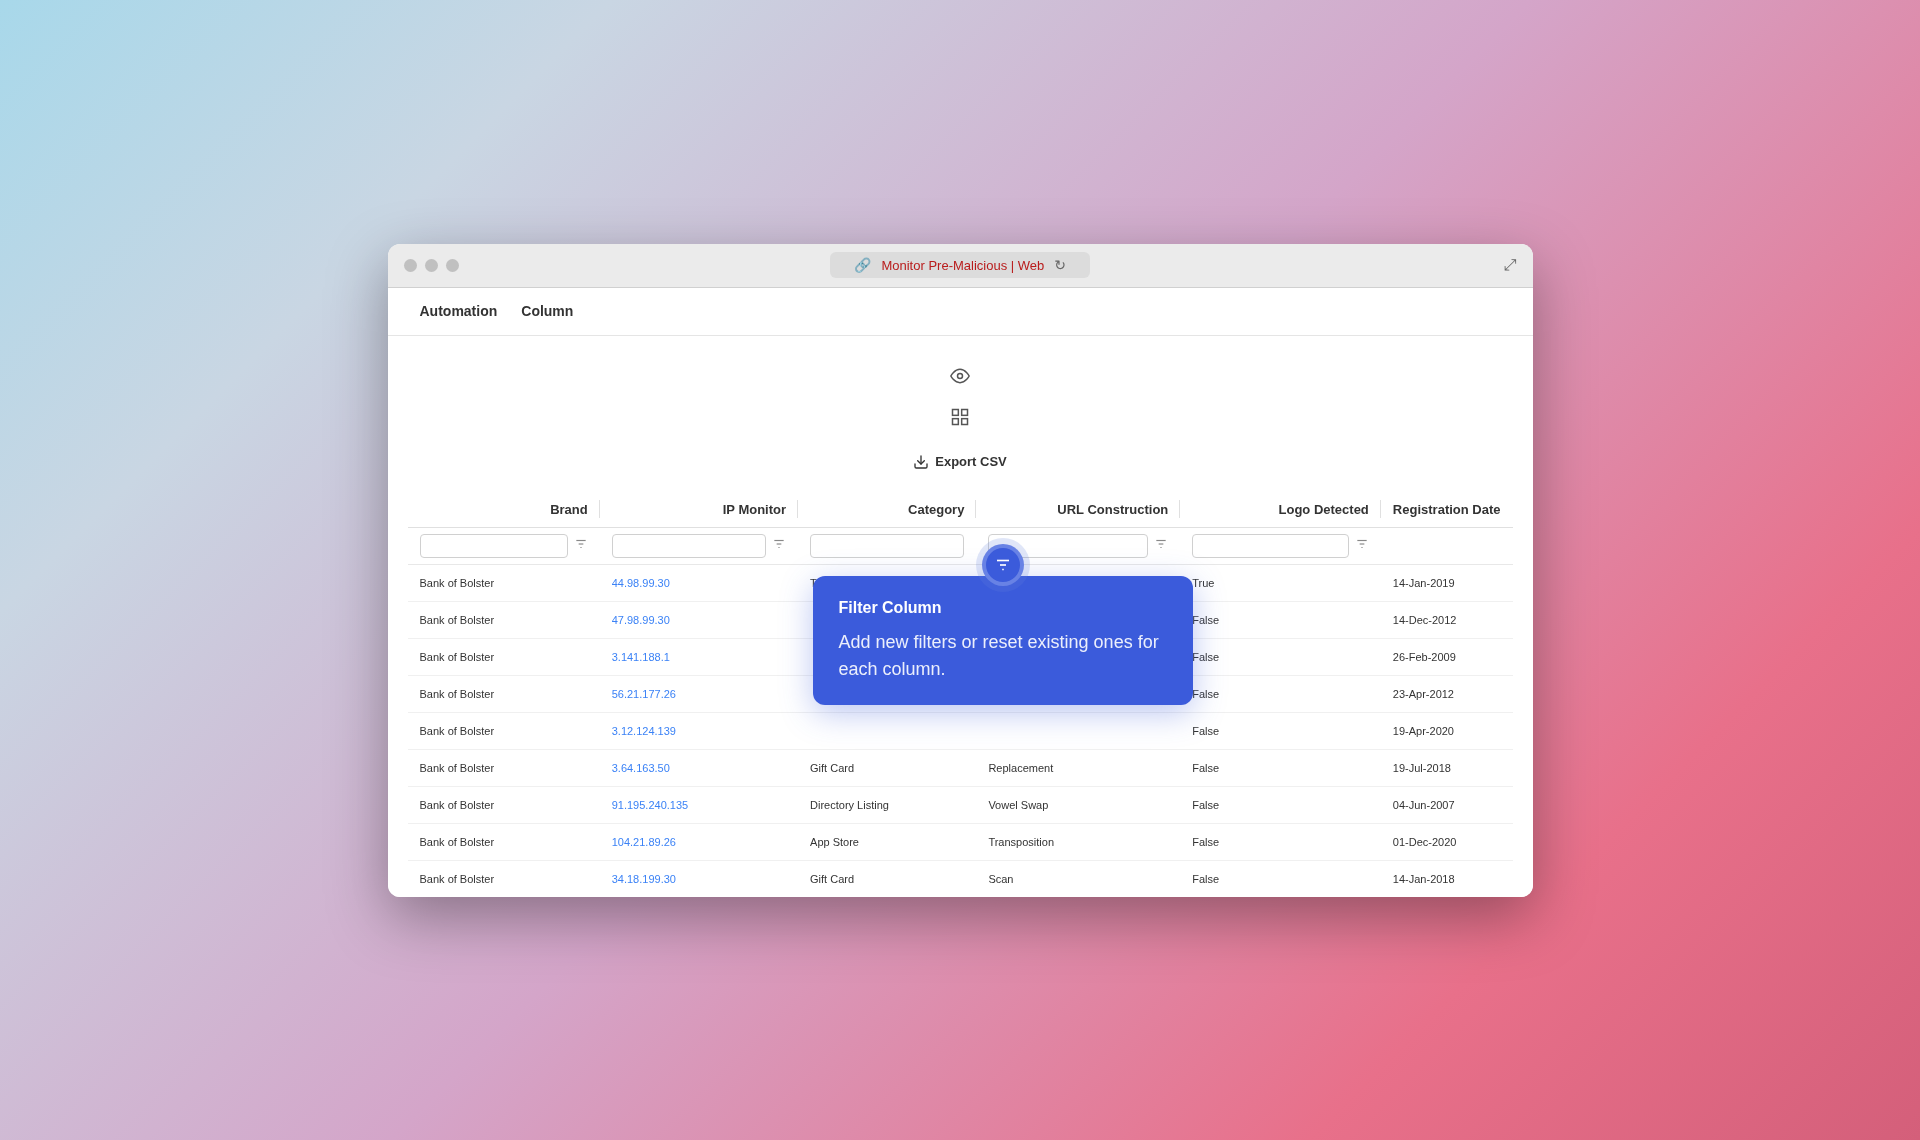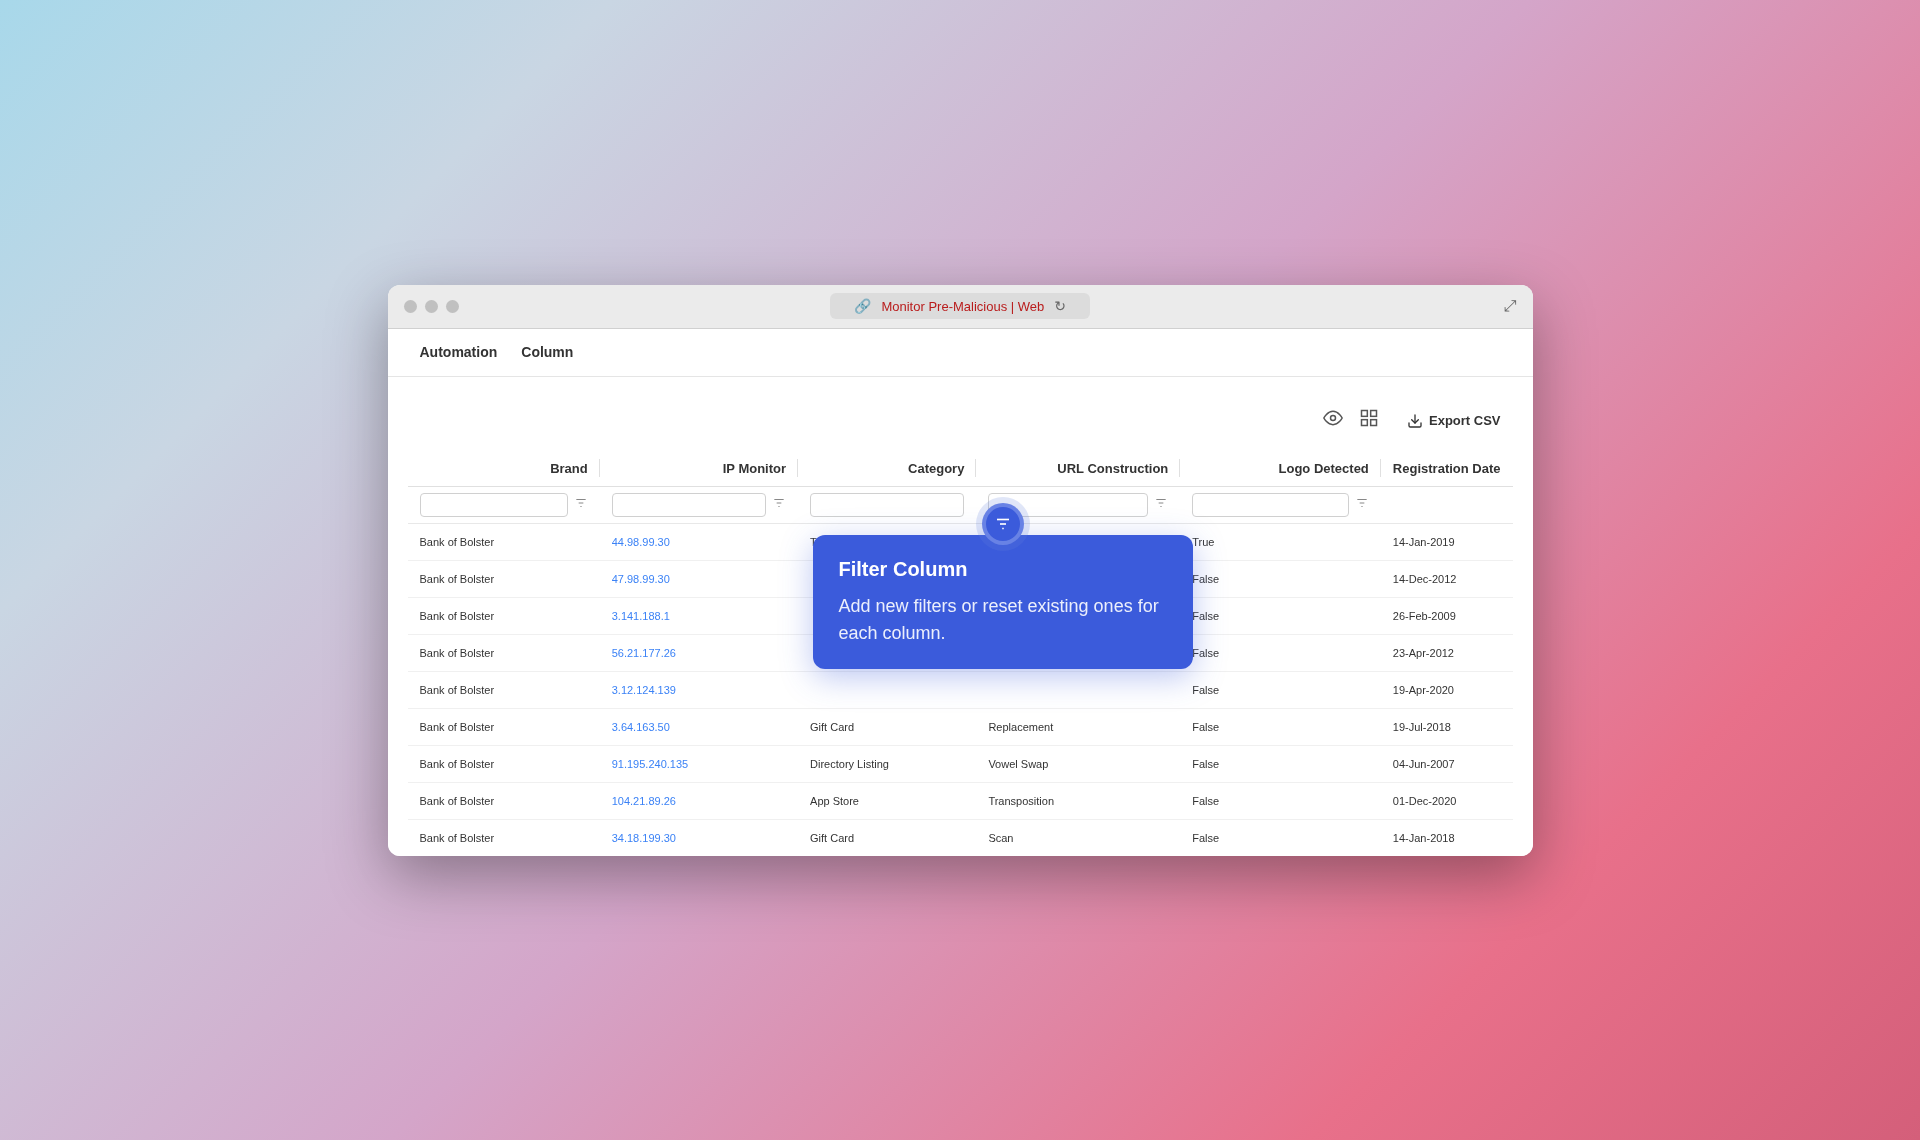--- a/index.html
+++ b/index.html
@@ -110,20 +110,21 @@
       background: #fff;
       padding: 20px 20px 0 20px;
     }
 
     .toolbar {
       display: flex;
       justify-content: flex-end;
       align-items: center;
       gap: 16px;
       padding: 10px 0 16px 0;
+      flex-direction: column;
     }
 
     .toolbar-icon {
       color: #555;
       font-size: 18px;
       cursor: pointer;
     }
 
     .export-btn {
       display: flex;
@@ -258,21 +259,21 @@
       color: #fff;
       border-radius: 12px;
       padding: 22px 26px;
       width: 380px;
       box-shadow: 0 8px 32px rgba(59, 91, 219, 0.35);
       position: relative;
       z-index: 100;
     }
 
     .tooltip-title {
-      font-size: 20px;
+      font-size: 16px;
       font-weight: 700;
       color: #fff;
       margin-bottom: 12px;
       line-height: 1.2;
     }
 
     .tooltip-body {
       font-size: 18px;
       color: rgba(255,255,255,0.9);
       line-height: 1.5;

